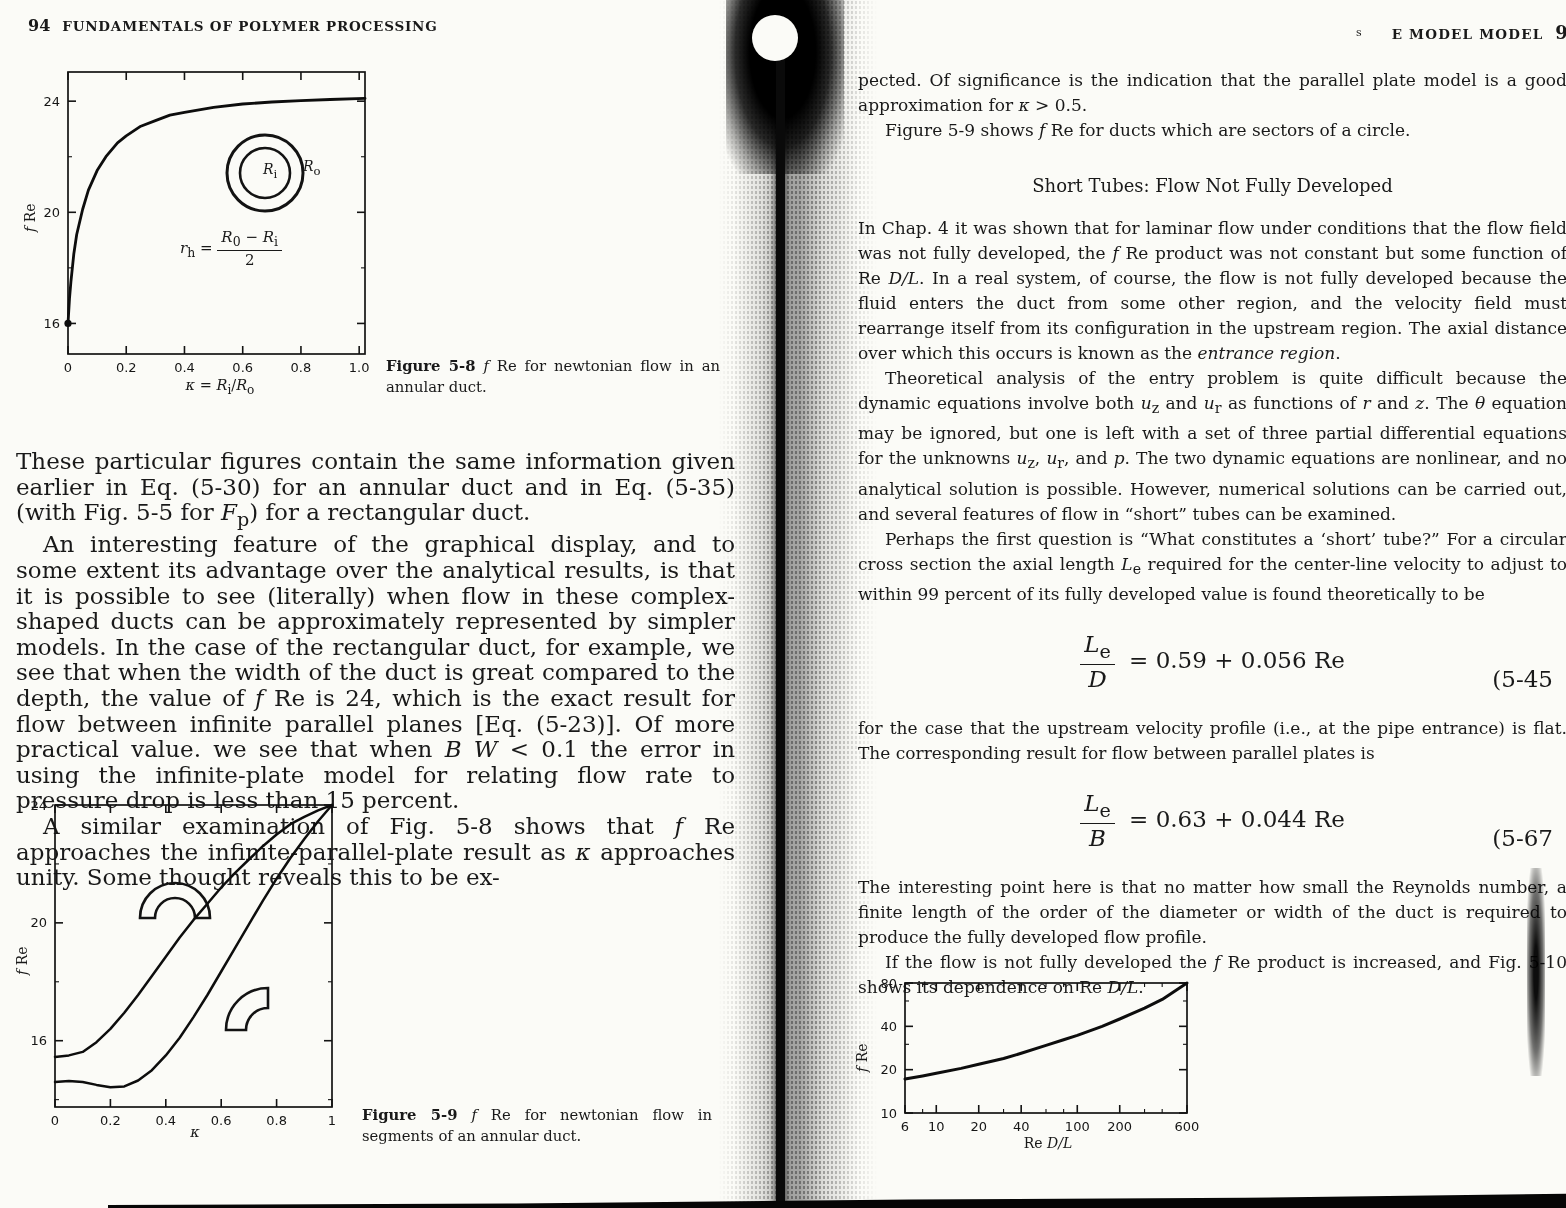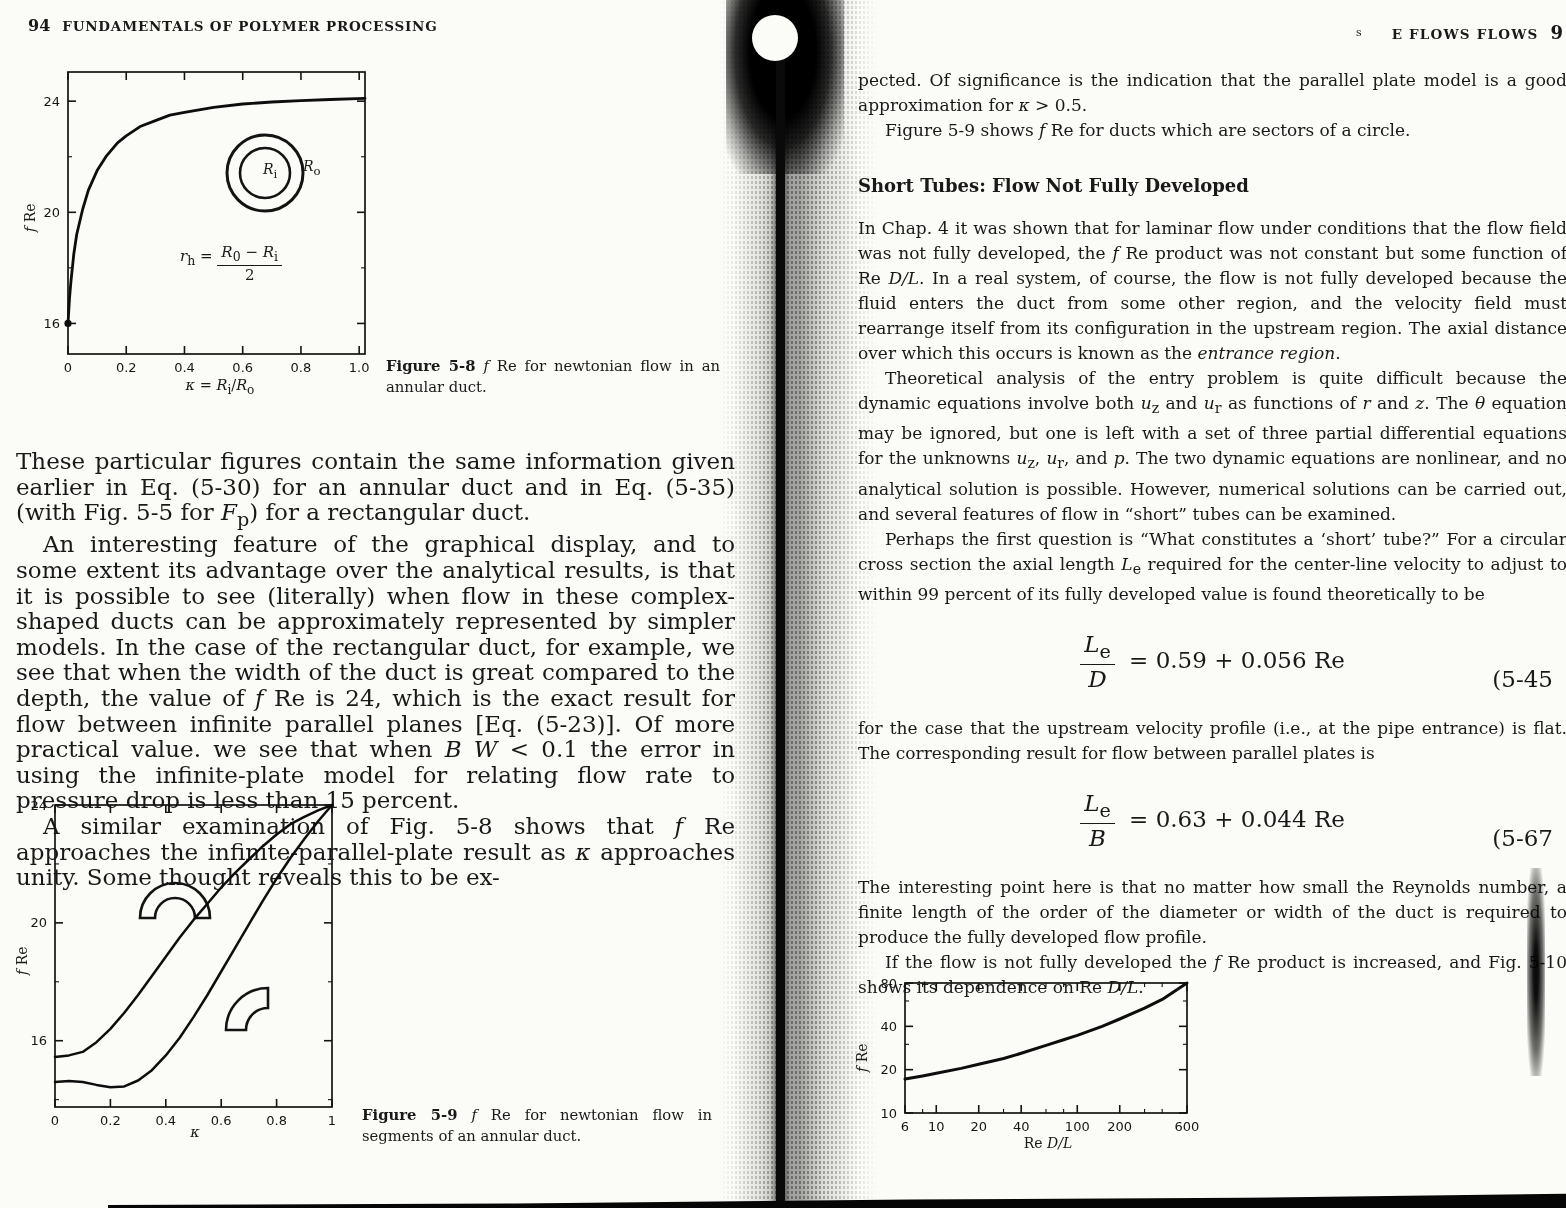--- a/index.html
+++ b/index.html
@@ -12,21 +12,21 @@
   .hdr-right{position:absolute;left:1356px;top:22px;white-space:nowrap;font-weight:700;}
   .hdr-right .frag{font-size:11px;font-weight:400;vertical-align:3px;}
   .hdr-right .rtitle{font-size:13.5px;letter-spacing:1.2px;margin-left:30px;}
   .hdr-right .rpgnum{font-size:18px;margin-left:12px;}
 
   
   .colL{position:absolute;left:16px;top:449px;width:719px;font-size:23px;line-height:25.6px;text-align:justify;}
   .colR{position:absolute;left:858px;top:68px;width:709px;font-size:17px;line-height:25px;text-align:justify;}
   .colL p,.colR p{margin:0;}
   p.ind{text-indent:27px;}
-  .shead{font-size:18px;font-weight:700;margin:30px 0 18px 0;text-align:left;}
+  .shead{font-size:18px;font-weight:400;margin:30px 0 18px 0;text-align:center;}
 
   
   .eq{position:relative;text-align:center;margin:20px 0;padding:4px 0;font-size:23px;}
   .frac{display:inline-block;vertical-align:middle;text-align:center;line-height:1.15;}
   .frac .fnum{display:block;border-bottom:1.6px solid #191919;padding:0 4px 1px 4px;}
   .frac .fden{display:block;padding-top:1px;}
   .eq .rhs{margin-left:7px;}
   .eq .tag{position:absolute;right:14px;top:calc(50% - 11px);margin-top:16px;}
 
   
@@ -48,21 +48,21 @@
   .figcap{position:absolute;font-size:14.8px;line-height:21px;text-align:justify;}
   #cap58{left:386px;top:355px;width:334px;}
   #cap59{left:362px;top:1104px;width:350px;}
   #cap510{left:1212px;top:1108px;width:352px;}
 
   
   .ov{position:absolute;font-size:14px;}
   #ri-label{left:263px;top:161px;}
   #ro-label{left:303px;top:158px;}
   #rh-eq{left:180px;top:229px;font-size:15px;}
-  #rh-eq .frac .fnum{border-bottom-width:1.4px;margin-top:15px;}
+  #rh-eq .frac .fnum{border-bottom-width:1.4px;}
 
   
   .gutter-band{position:absolute;left:733px;top:0;width:126px;height:1208px;
     background:linear-gradient(to right,rgba(10,10,10,0) 0%,rgba(10,10,10,0.10) 22%,
       rgba(10,10,10,0.36) 45%,rgba(10,10,10,0.36) 53%,rgba(10,10,10,0.12) 72%,rgba(10,10,10,0) 100%);}
   .gutter-speckle{position:absolute;left:718px;top:0;width:160px;height:1208px;opacity:0.38;
     background-image:radial-gradient(rgba(0,0,0,0.85) 1px,transparent 1.5px);
     background-size:4px 5px;
     -webkit-mask-image:linear-gradient(to right,transparent,#000 38%,#000 62%,transparent);
     mask-image:linear-gradient(to right,transparent,#000 38%,#000 62%,transparent);}
@@ -80,21 +80,21 @@
 </head>
 <body>
 
 <div class="page">
 
   <div class="hdr-left">
     <span class="pgnum">94</span><span>FUNDAMENTALS OF POLYMER PROCESSING</span>
   </div>
 
   <div class="hdr-right">
-    <span class="frag">s</span><span class="rtitle">E FLOWS FLOWS</span><span class="rpgnum">9</span>
+    <span class="frag">s</span><span class="rtitle">E MODEL MODEL</span><span class="rpgnum">9</span>
   </div>
 
   <svg id="fig58-svg" class="figsvg" width="420" height="355" viewBox="0 0 420 355">
     <circle cx="235" cy="115" r="38" fill="none" stroke="#131313" stroke-width="3"></circle>
     <circle cx="235" cy="115" r="25" fill="none" stroke="#131313" stroke-width="2.6"></circle>
   <rect x="38" y="14" width="297" height="282" fill="none" stroke="#131313" stroke-width="1.7"></rect>
       <line x1="38" y1="296" x2="38" y2="288" stroke="#131313" stroke-width="1.6"></line>
       <line x1="38" y1="14" x2="38" y2="22" stroke="#131313" stroke-width="1.6"></line>
       <text x="38" y="314" text-anchor="middle" font-size="13">0</text>
       <line x1="96.23529411764706" y1="296" x2="96.23529411764706" y2="288" stroke="#131313" stroke-width="1.6"></line>

